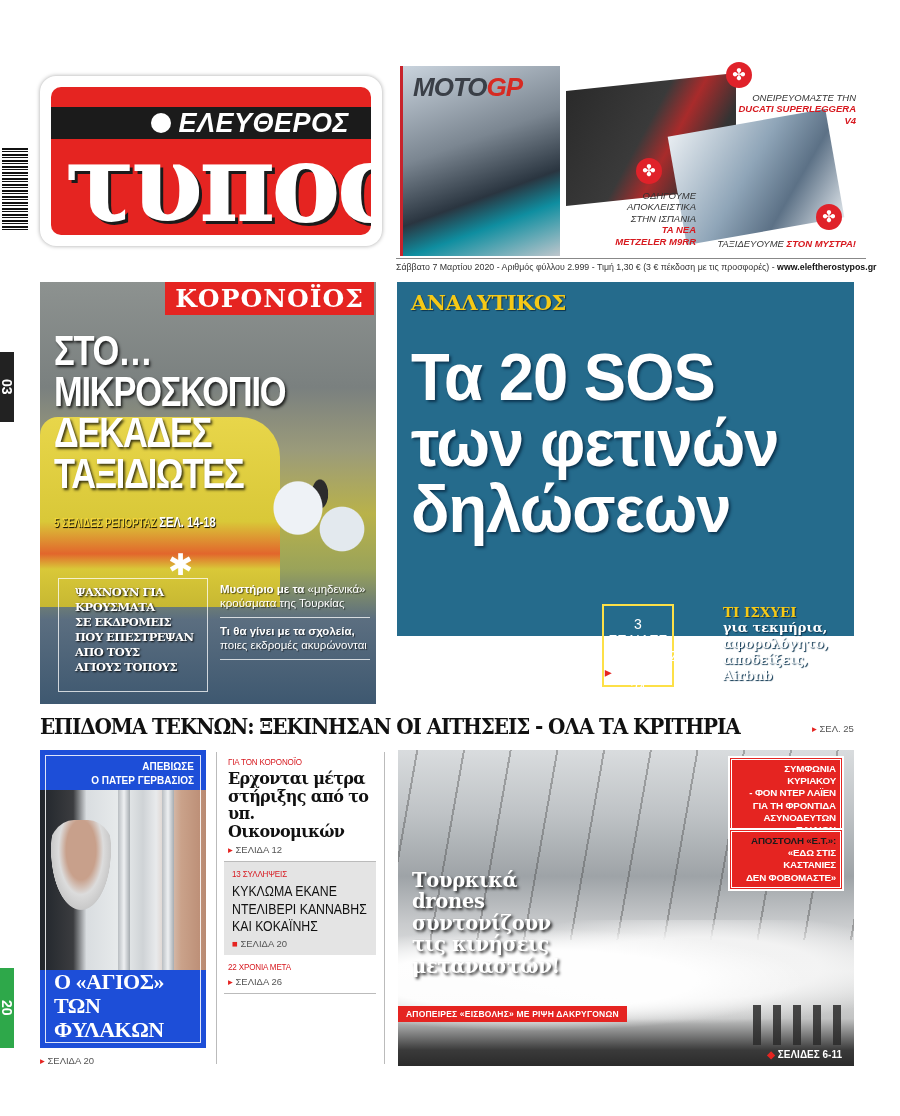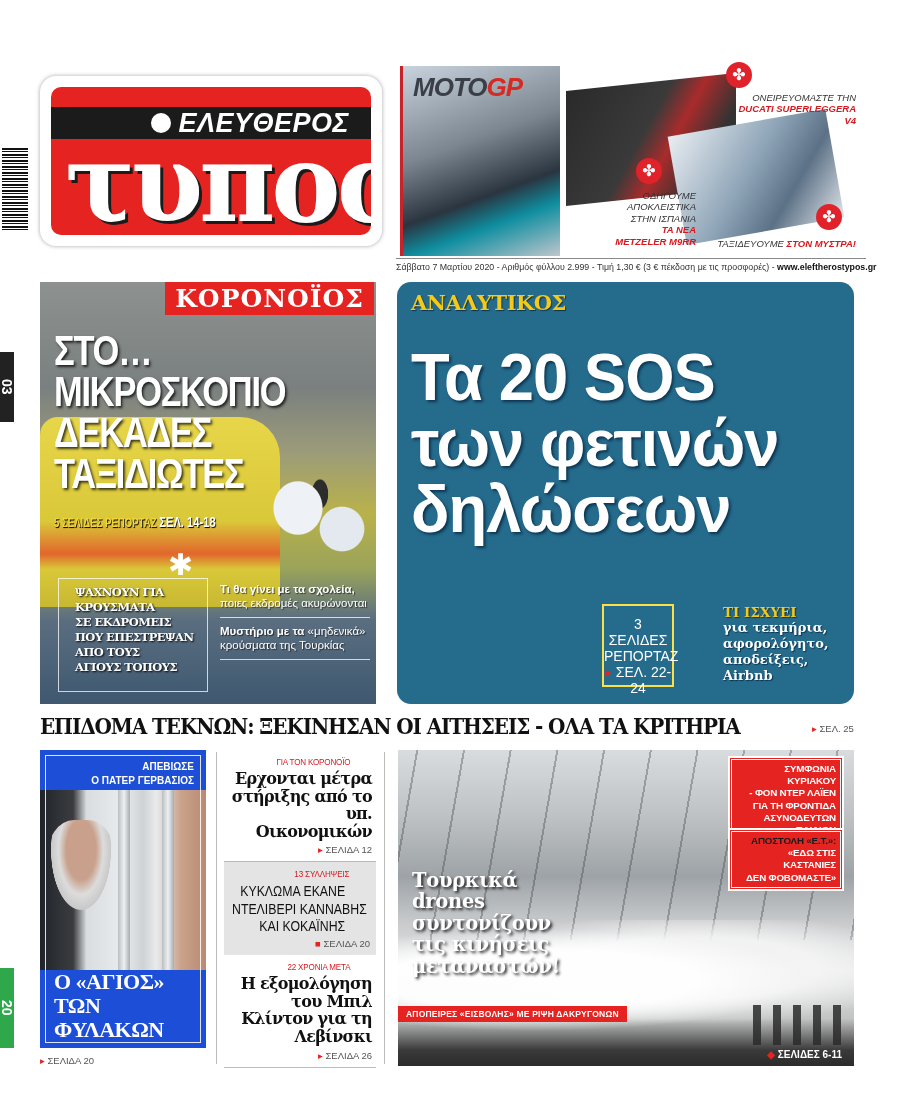--- a/index.html
+++ b/index.html
@@ -62,21 +62,21 @@
   .corona-asterisk { position: absolute; left: 128px; top: 268px; color: #fff; font-size: 30px; line-height: 1; }
   .corona-box { position: absolute; left: 18px; top: 296px; width: 150px; height: 114px; border: 1px solid rgba(255,255,255,0.75);
     padding: 6px 0 0 16px; }
   .corona-box-text { color: #fff; font-family: "DejaVu Serif", serif; font-weight: 700; font-size: 11.5px; line-height: 1.3;
     text-shadow: 1px 1px 2px #000; letter-spacing: -0.5px; }
   .corona-side { position: absolute; left: 180px; top: 300px; width: 150px; color: #fff; font-size: 11.5px; line-height: 1.25; text-shadow: 1px 1px 1px rgba(0,0,0,.6); }
   .corona-side .item { border-bottom: 1px solid rgba(255,255,255,0.75); padding-bottom: 6px; margin-bottom: 6px; }
   .corona-side b { font-weight: 700; }
 
   
-  .tax { position: absolute; left: 397px; top: 282px; width: 457px; height: 422px; background: #256b8c; border-radius: 14px; }
+  .tax { position: absolute; left: 397px; top: 282px; width: 457px; height: 354px; background: #256b8c; }
   .tax-kicker { position: absolute; left: 14px; top: 10px; color: #f5c917; font-family: "DejaVu Serif", serif; font-weight: 700;
     font-size: 21px; line-height: 1.05; letter-spacing: -0.5px; text-shadow: 1px 1px 1px #0c3550; }
   .tax-headline { position: absolute; left: 14px; top: 62px; color: #fff; font-weight: 700; font-size: 66px; line-height: 1.0;
     letter-spacing: -1px; text-shadow: 2px 2px 3px #0c3550; white-space: nowrap; transform: scaleX(0.96); transform-origin: left top; }
   .tax-col { position: absolute; top: 322px; color: #fff; font-family: "DejaVu Serif", serif; font-weight: 700; font-size: 13px; line-height: 1.22; text-shadow: 1px 1px 1px #0c3550; }
   .tax-col .lbl { color: #f5c917; font-size: 13.5px; display: block; }
   .tax-mid { position: absolute; left: 205px; top: 322px; width: 72px; height: 83px; border: 2px solid #fde047; color: #fff;
     text-align: center; font-size: 14px; line-height: 1.15; padding-top: 10px; }
   .tax-mid .sel { display: block; font-size: 14px; }
   .tax-mid .sel::before { content: "▸ "; color: #e52421; }
@@ -98,21 +98,21 @@
   .monk-frame { position: absolute; left: 5px; top: 5px; right: 5px; bottom: 5px; border: 1px solid rgba(255,255,255,0.85); }
   .monk-kicker { position: absolute; right: 12px; top: 10px; color: #fff; font-weight: 700; font-size: 10px; text-align: right; line-height: 1.35; }
   .monk-title { position: absolute; left: 14px; top: 220px; color: #fff; font-family: Liberation Serif, serif; font-weight: 700; font-size: 22px; line-height: 1.1; letter-spacing: -0.5px; }
   .monk-page { position: absolute; left: 40px; top: 1055px; font-size: 9.5px; color: #555; }
   .arrow-red::before { content: "▸ "; color: #e52421; }
 
   .col-rule { position: absolute; border-left: 1px solid #bbb; }
 
   
   .briefs { position: absolute; left: 224px; top: 752px; width: 152px; }
-  .brief { padding: 4px 4px 6px 4px; border-bottom: 1px solid #bbb; text-align: right; }
+  .brief { padding: 4px 4px 6px 4px; border-bottom: 1px solid #bbb; }
   .brief.gray { background: #e4e4e4; padding: 6px 6px 6px 8px; border-bottom: none; margin-bottom: 2px; }
   .brief-kicker { color: #d7191f; font-size: 9.5px; letter-spacing: -0.2px; transform: scaleX(0.85); transform-origin: left; white-space: nowrap; }
   .brief-title { font-family: "DejaVu Serif", serif; font-weight: 700; font-size: 16px; line-height: 1.1; letter-spacing: -0.7px; color: #111; margin-top: 3px; }
   .brief-title.cond { font-family: "Liberation Sans", sans-serif; font-weight: 400; font-size: 15px; transform: scaleX(0.82); transform-origin: left; white-space: nowrap; line-height: 1.15; letter-spacing: 0; }
   .brief-page { font-size: 9.5px; color: #555; margin-top: 4px; }
   .brief-page.sq::before { content: "■ "; color: #e52421; }
 
   
   .border-photo { position: absolute; left: 398px; top: 750px; width: 456px; height: 316px; overflow: hidden;
     background: linear-gradient(180deg,#d9dcde 0%,#bfc3c6 20%,#9ea3a7 40%,#c9cbcd 55%,#e7e8e8 70%,#c2c3c3 85%,#3a3a3a 95%,#2b2b2b 100%); }
@@ -204,26 +204,26 @@
   <div class="corona-box">
     <div class="corona-box-text">ΨΑΧΝΟΥΝ ΓΙΑ</div>
     <div class="corona-box-text">ΚΡΟΥΣΜΑΤΑ</div>
     <div class="corona-box-text">ΣΕ ΕΚΔΡΟΜΕΙΣ</div>
     <div class="corona-box-text">ΠΟΥ ΕΠΕΣΤΡΕΨΑΝ</div>
     <div class="corona-box-text">ΑΠΟ ΤΟΥΣ</div>
     <div class="corona-box-text">ΑΓΙΟΥΣ ΤΟΠΟΥΣ</div>
   </div>
   <div class="corona-side">
     <div class="item">
+      <b>Μυστήριο με τα</b>
+      <span>«μηδενικά» κρούσματα της Τουρκίας</span>
+    </div>
+    <div class="item">
       <b>Τι θα γίνει με τα σχολεία,</b>
       <span>ποιες εκδρομές ακυρώνονται</span>
-    </div>
-    <div class="item">
-      <b>Μυστήριο με τα</b>
-      <span>«μηδενικά» κρούσματα της Τουρκίας</span>
     </div>
   </div>
 </div>
 
 <div class="tax">
   <div class="tax-kicker">
     <div>ΑΝΑΛΥΤΙΚΟΣ</div>
   </div>
   <div class="tax-headline">
     <div>Τα 20 SOS</div>
@@ -275,21 +275,20 @@
   </div>
   <div class="brief gray">
     <div class="brief-kicker">13 ΣΥΛΛΗΨΕΙΣ</div>
     <div class="brief-title cond">ΚΥΚΛΩΜΑ ΕΚΑΝΕ</div>
     <div class="brief-title cond" style="margin-top:0">ΝΤΕΛΙΒΕΡΙ ΚΑΝΝΑΒΗΣ</div>
     <div class="brief-title cond" style="margin-top:0">ΚΑΙ ΚΟΚΑΪΝΗΣ</div>
     <div class="brief-page sq">ΣΕΛΙΔΑ 20</div>
   </div>
   <div class="brief">
     <div class="brief-kicker">22 ΧΡΟΝΙΑ ΜΕΤΑ</div>
-    <div class="brief-title">Η εξομολόγηση του Μπιλ Κλίντον για τη Λεβίνσκι</div>
     <div class="brief-page arrow-red">ΣΕΛΙΔΑ 26</div>
   </div>
 </div>
 
 <div class="border-photo">
   <div class="trees"></div>
   <div class="smoke"></div>
   <div class="figures"></div>
 
   <div class="redbox" style="top:6px;">

